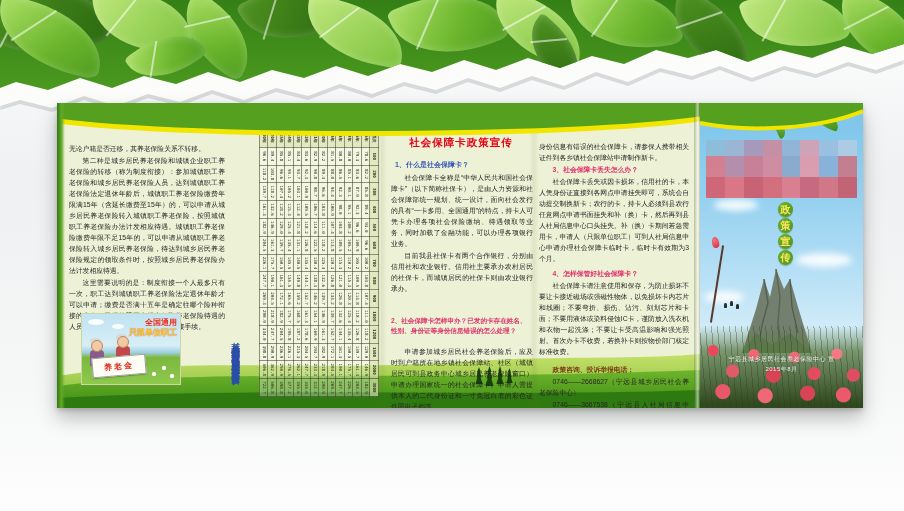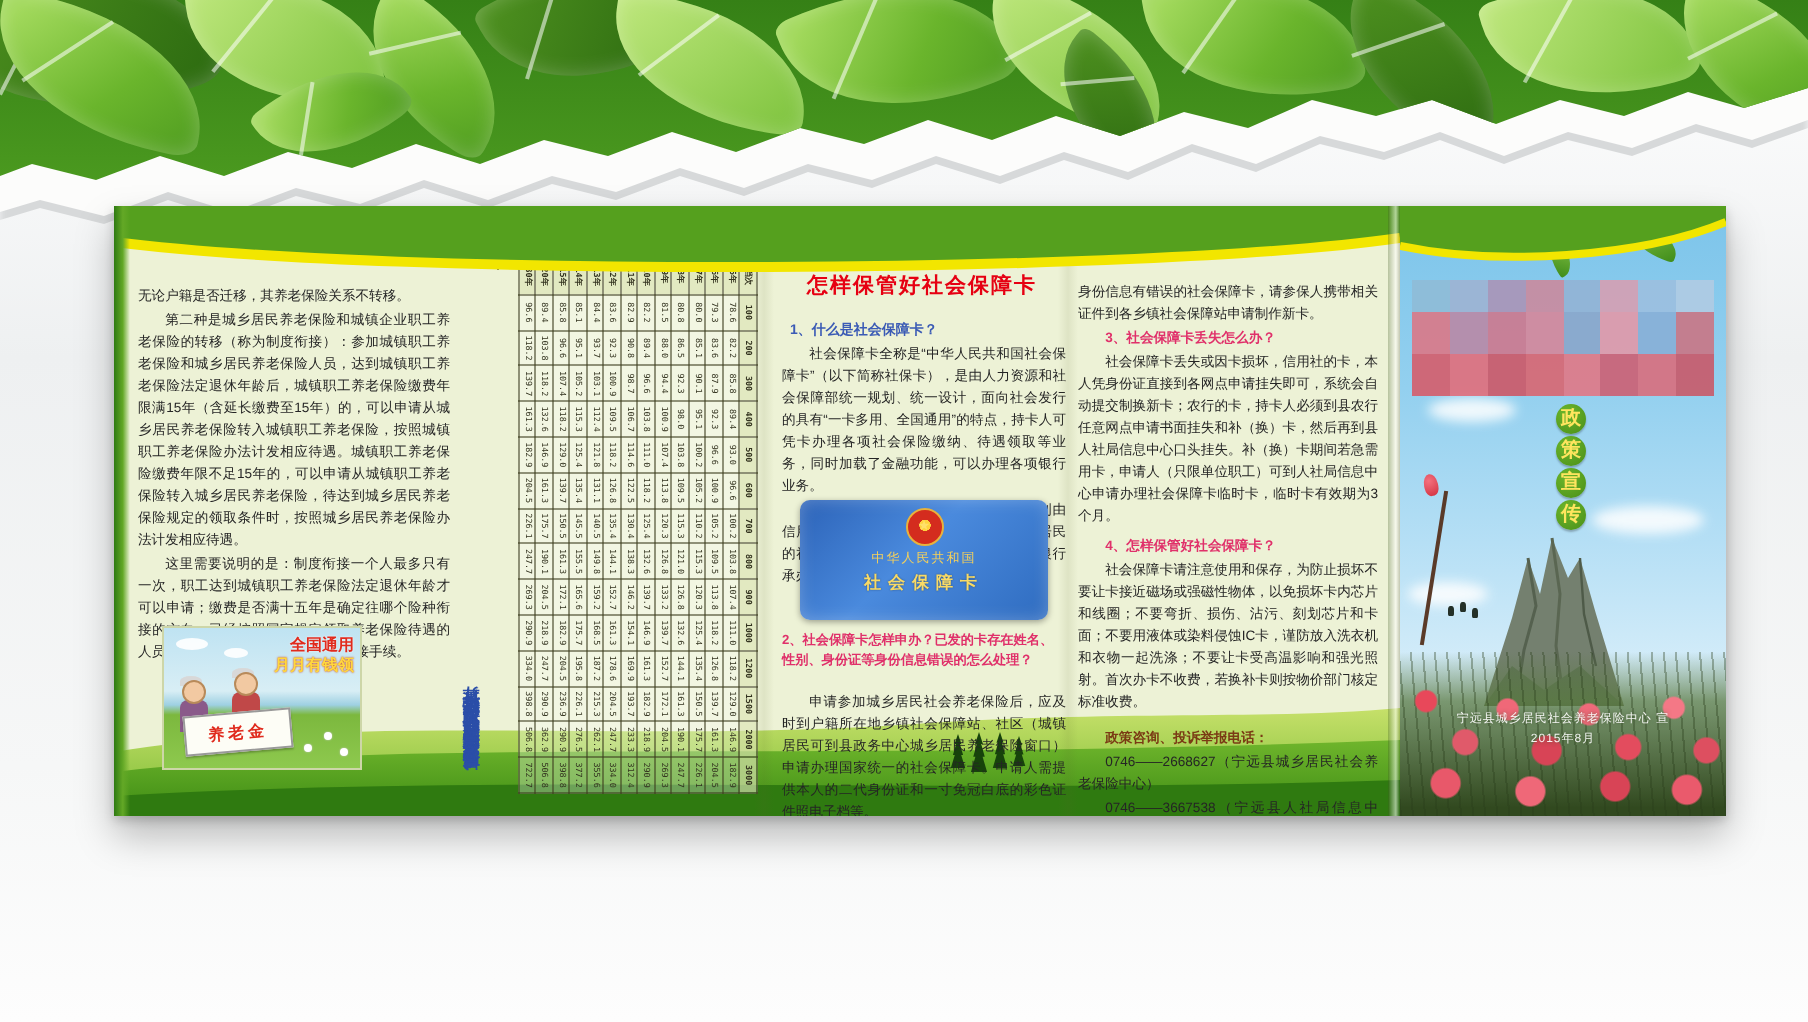--- a/index.html
+++ b/index.html
@@ -204,21 +204,21 @@
         <p>无论户籍是否迁移，其养老保险关系不转移。</p>
         <p class="ind">第二种是城乡居民养老保险和城镇企业职工养老保险的转移（称为制度衔接）：参加城镇职工养老保险和城乡居民养老保险人员，达到城镇职工养老保险法定退休年龄后，城镇职工养老保险缴费年限满15年（含延长缴费至15年）的，可以申请从城乡居民养老保险转入城镇职工养老保险，按照城镇职工养老保险办法计发相应待遇。城镇职工养老保险缴费年限不足15年的，可以申请从城镇职工养老保险转入城乡居民养老保险，待达到城乡居民养老保险规定的领取条件时，按照城乡居民养老保险办法计发相应待遇。</p>
         <p class="ind">这里需要说明的是：制度衔接一个人最多只有一次，职工达到城镇职工养老保险法定退休年龄才可以申请；缴费是否满十五年是确定往哪个险种衔接的方向；已经按照国家规定领取养老保险待遇的人员，不再办理城乡养老保险制度衔接手续。</p>
       </div>
 
       <div id="cartoon">
         <div class="c-cloud" style="left:6px;top:5px;width:16px;height:6px;"></div>
         <div class="c-cloud" style="left:30px;top:10px;width:12px;height:5px;"></div>
         <div class="c-slogan">
           <div class="l1">全国通用</div>
-          <div class="l2">月月有钱领</div>
+          <div class="l2">只限单位职工</div>
         </div>
         <div class="c-body" style="left:8px;top:36px;background:#8a5a8a;"></div>
         <div class="c-hair" style="left:8px;top:24px;"></div>
         <div class="c-head" style="left:9px;top:26px;"></div>
         <div class="c-body" style="left:34px;top:32px;background:#c04848;"></div>
         <div class="c-hair" style="left:34px;top:20px;"></div>
         <div class="c-head" style="left:35px;top:22px;"></div>
         <div class="c-sign">
           <span>养老金</span>
         </div>
@@ -467,34 +467,27 @@
                 <td>290.9</td>
                 <td>334.0</td>
                 <td>398.8</td>
                 <td>506.8</td>
                 <td>722.7</td>
               </tr>
             </tbody>
           </table>
       </div>
 
-      <div id="mtitle">怎样保管好社会保障卡</div>
+      <div id="mtitle">社会保障卡政策宣传</div>
       <div id="q1h" class="h-blue">1、什么是社会保障卡？</div>
       <div id="mbody1" class="ptext">
         <p class="ind">社会保障卡全称是“中华人民共和国社会保障卡”（以下简称社保卡），是由人力资源和社会保障部统一规划、统一设计，面向社会发行的具有“一卡多用、全国通用”的特点，持卡人可凭卡办理各项社会保险缴纳、待遇领取等业务，同时加载了金融功能，可以办理各项银行业务。</p>
         <p class="ind">目前我县社保卡有两个合作银行，分别由信用社和农业银行。信用社主要承办农村居民的社保卡，而城镇居民的社保卡则由农业银行承办。</p>
       </div>
 
-      <div id="sscard">
-        <div class="emblem">
-            <span>★</span>
-          </div>
-        <div class="card-country">中华人民共和国</div>
-        <div class="card-name">社会保障卡</div>
-      </div>
 
       <div id="q2h" class="h-pink">2、社会保障卡怎样申办？已发的卡存在姓名、性别、身份证等身份信息错误的怎么处理？</div>
       <div id="mbody2" class="ptext">
         <p class="ind">申请参加城乡居民社会养老保险后，应及时到户籍所在地乡镇社会保障站、社区（城镇居民可到县政务中心城乡居民养老保险窗口）申请办理国家统一的社会保障卡。申请人需提供本人的二代身份证和一寸免冠白底的彩色证件照电子档等。</p>
       </div>
 
       <div id="panel4" class="ptext">
         <p>身份信息有错误的社会保障卡，请参保人携带相关证件到各乡镇社会保障站申请制作新卡。</p>
         <p class="h-pink" style="text-indent:2em;">3、社会保障卡丢失怎么办？</p>
         <p class="ind">社会保障卡丢失或因卡损坏，信用社的卡，本人凭身份证直接到各网点申请挂失即可，系统会自动提交制换新卡；农行的卡，持卡人必须到县农行任意网点申请书面挂失和补（换）卡，然后再到县人社局信息中心口头挂失。补（换）卡期间若急需用卡，申请人（只限单位职工）可到人社局信息中心申请办理社会保障卡临时卡，临时卡有效期为3个月。</p>

